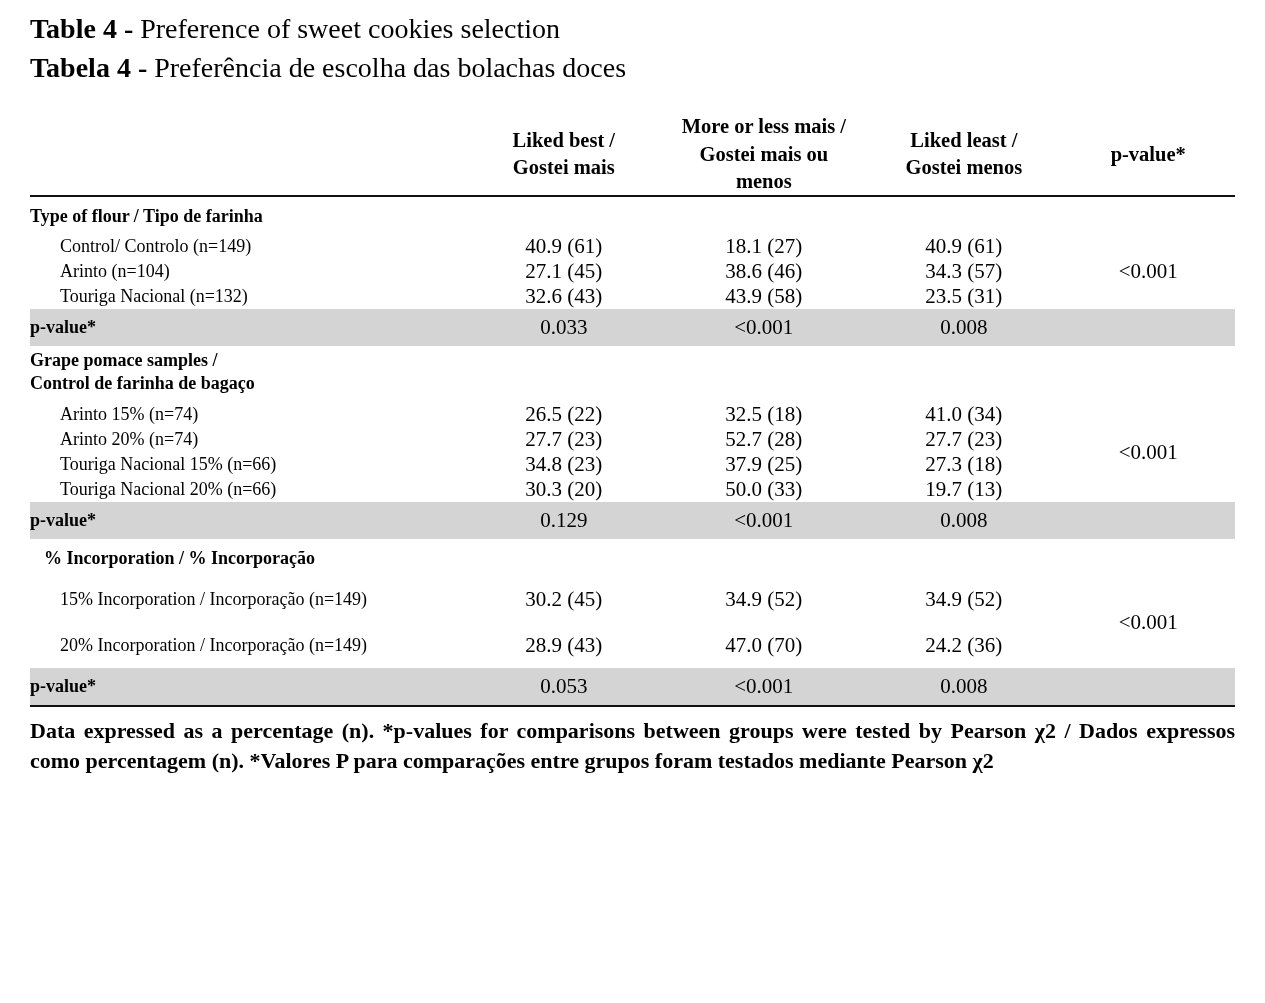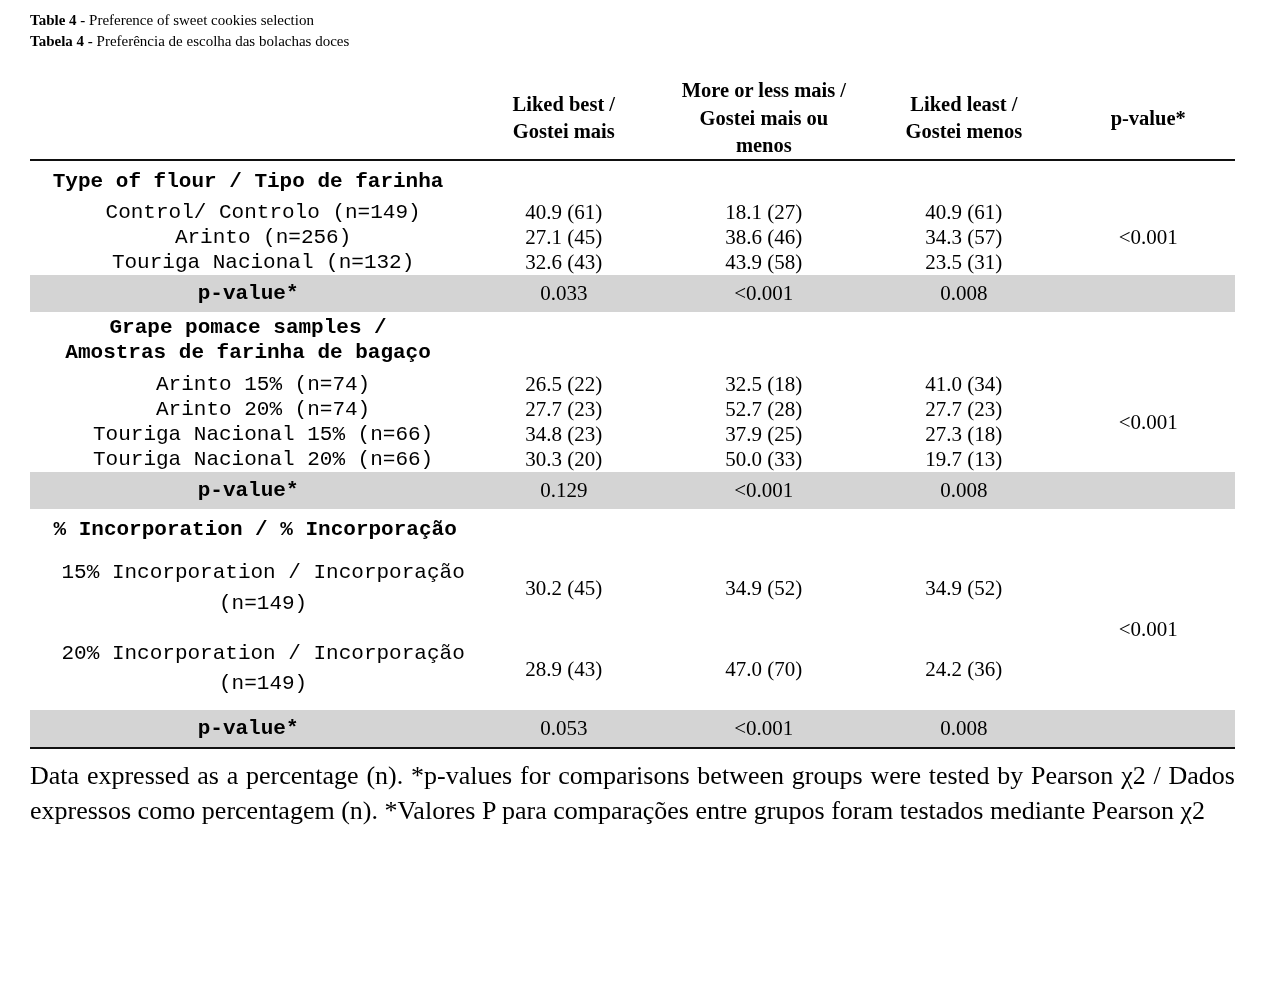--- a/index.html
+++ b/index.html
@@ -15,21 +15,21 @@
     -webkit-font-smoothing: antialiased;
   }
   .page {
     position: relative;
     width: 1265px;
     height: 1003px;
     box-sizing: border-box;
     padding: 10px 30px 0 30px;
   }
   .caption {
-    font-size: 15px;
+    font-size: 28px;
     line-height: 1.38;
     margin: 0;
   }
   .caption .lbl {
     font-weight: bold;
   }
   table.main {
     width: 100%;
     border-collapse: collapse;
     margin-top: 26px;
@@ -53,24 +53,23 @@
     padding: 13px 4px 11px 4px;
     vertical-align: middle;
   }
   .col-label { width: 36.2%; }
   .col-c1 { width: 16.2%; }
   .col-c2 { width: 17.0%; }
   .col-c3 { width: 16.2%; }
   .col-p  { width: 14.4%; }
 
   td.lbl-cell {
-    font-size: 21px;
-    text-align: center;
+    font-size: 18px;
+    text-align: left;
     padding: 6px 0 6px 4px;
-    font-family: Liberation Mono, monospace;
   }
   td.lbl-cell.head {
     font-weight: bold;
     padding-top: 9px;
     padding-bottom: 7px;
   }
   td.lbl-cell.indent {
     padding-left: 30px;
   }
   td.val {
@@ -100,24 +99,25 @@
   .two-line-head2 td.lbl-cell {
     padding-top: 0px;
     padding-bottom: 8px;
   }
   .tall td.lbl-cell {
     padding-top: 10px;
     padding-bottom: 10px;
     line-height: 1.45;
   }
   .footnote {
-    font-size: 26px;
+    font-size: 22px;
     line-height: 1.35;
     margin-top: 5px;
     text-align: justify;
+    font-weight: bold;
   }
   .spacer-row td { height: 4px; }
 </style>
 </head>
 <body>
 
 <div class="page">
 
   <div class="caption">
     <div>
@@ -167,21 +167,21 @@
         <td class="pval"></td>
       </tr>
       <tr>
         <td class="lbl-cell indent">Control/ Controlo (n=149)</td>
         <td class="val">40.9 (61)</td>
         <td class="val">18.1 (27)</td>
         <td class="val">40.9 (61)</td>
         <td class="pval" rowspan="3">&lt;0.001</td>
       </tr>
       <tr>
-        <td class="lbl-cell indent">Arinto (n=256)</td>
+        <td class="lbl-cell indent">Arinto (n=104)</td>
         <td class="val">27.1 (45)</td>
         <td class="val">38.6 (46)</td>
         <td class="val">34.3 (57)</td>
       </tr>
       <tr>
         <td class="lbl-cell indent">Touriga Nacional (n=132)</td>
         <td class="val">32.6 (43)</td>
         <td class="val">43.9 (58)</td>
         <td class="val">23.5 (31)</td>
       </tr>
@@ -194,21 +194,21 @@
       </tr>
 
       <tr class="two-line-head">
         <td class="lbl-cell head">Grape pomace samples /</td>
         <td class="val"></td>
         <td class="val"></td>
         <td class="val"></td>
         <td class="pval"></td>
       </tr>
       <tr class="two-line-head2">
-        <td class="lbl-cell head">Amostras de farinha de bagaço</td>
+        <td class="lbl-cell head">Control de farinha de bagaço</td>
         <td class="val"></td>
         <td class="val"></td>
         <td class="val"></td>
         <td class="pval"></td>
       </tr>
       <tr>
         <td class="lbl-cell indent">Arinto 15% (n=74)</td>
         <td class="val">26.5 (22)</td>
         <td class="val">32.5 (18)</td>
         <td class="val">41.0 (34)</td>

